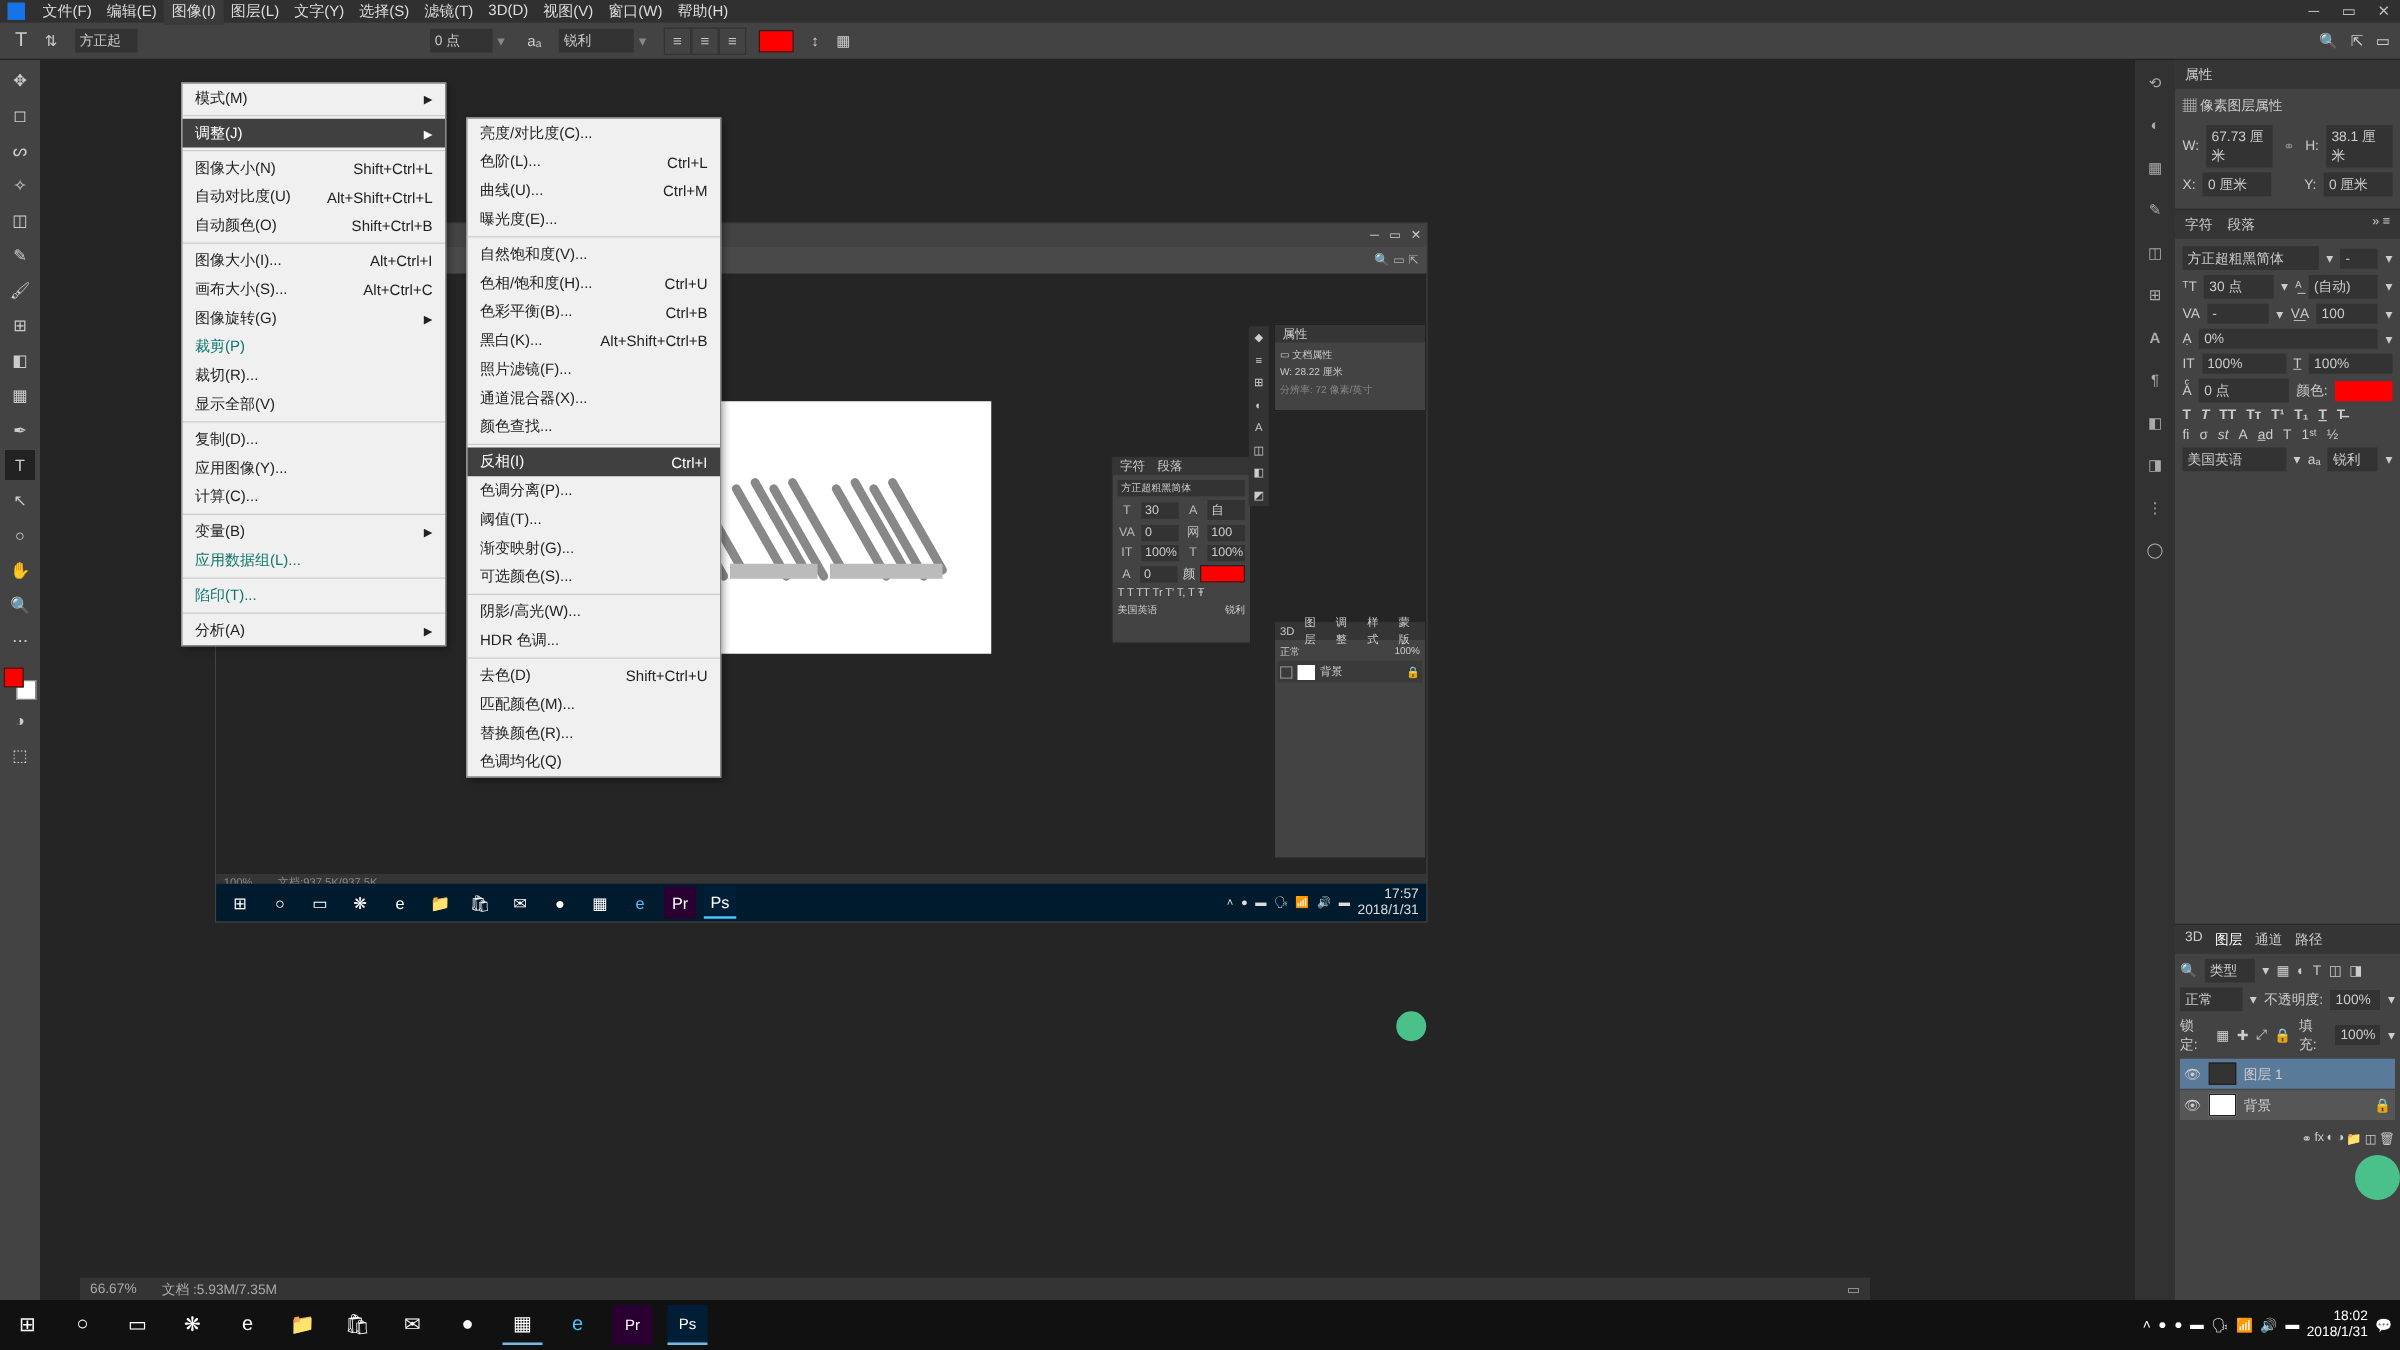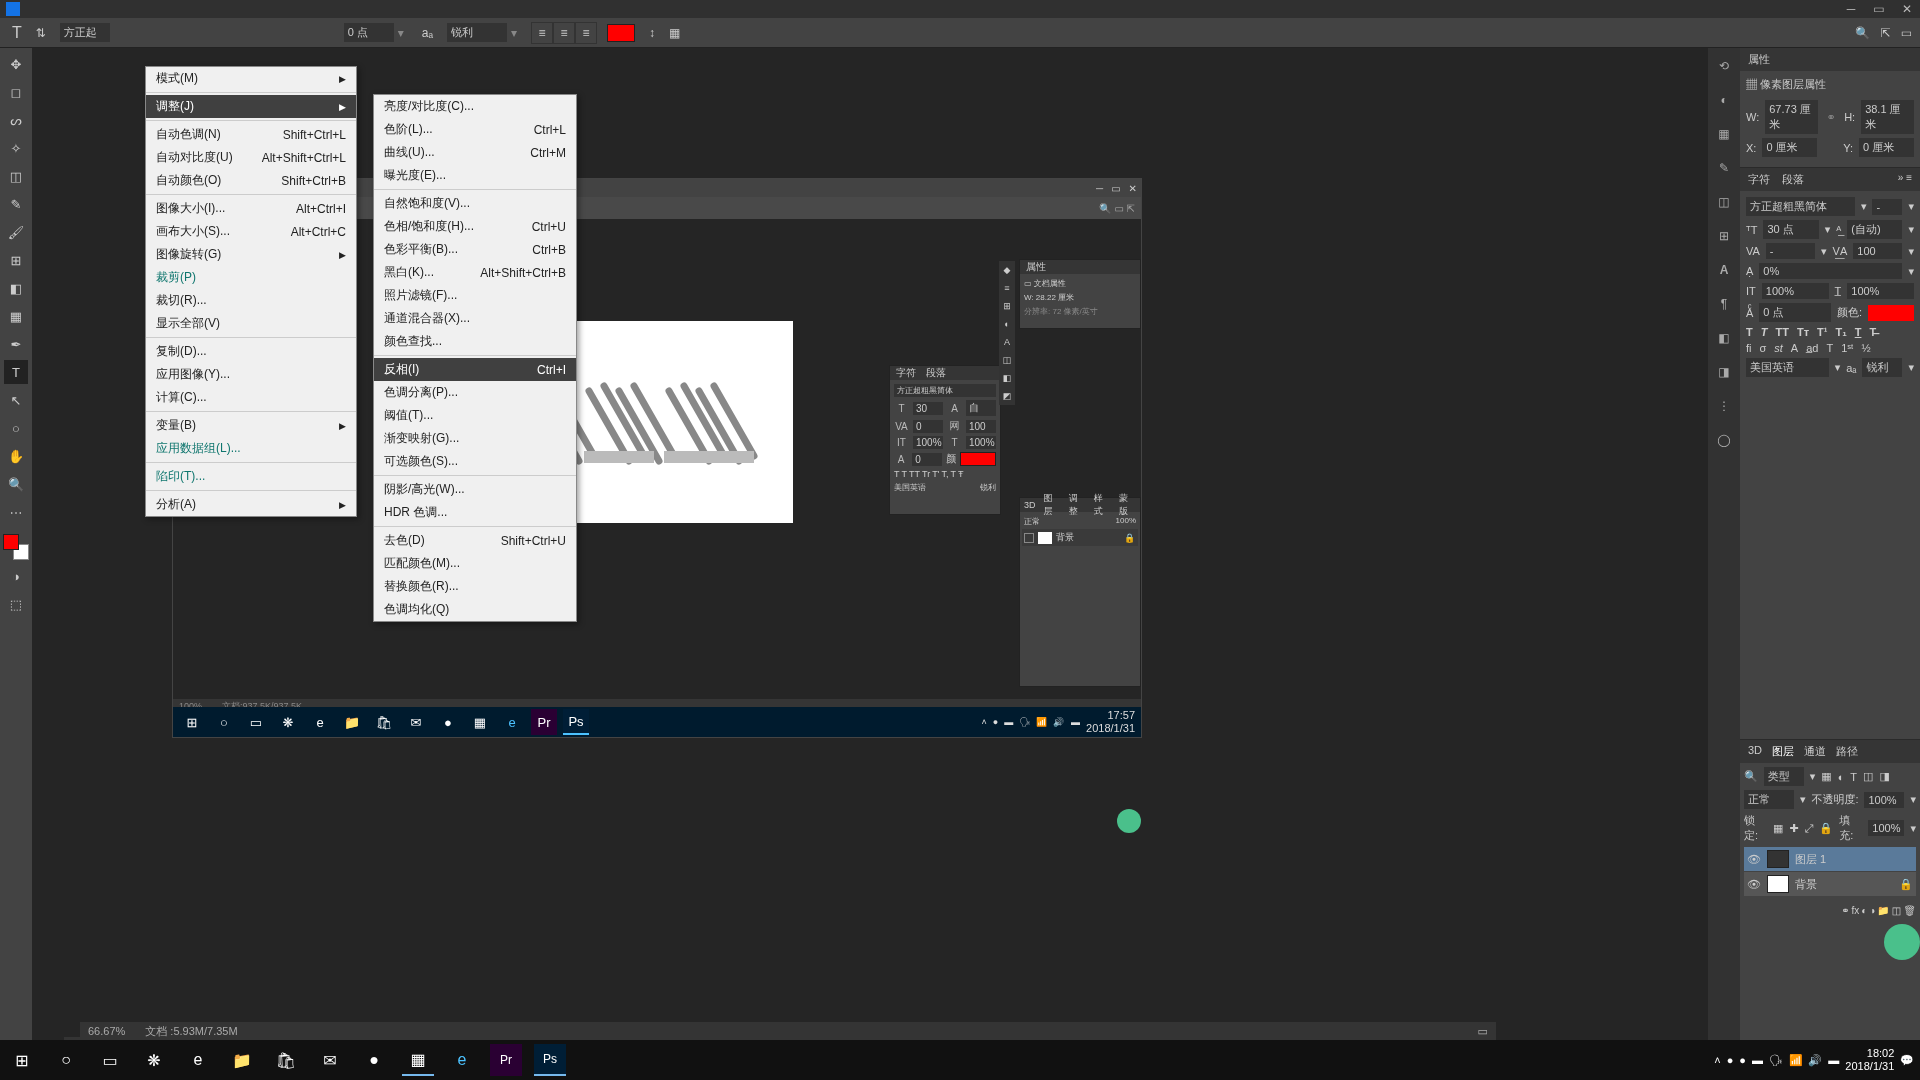--- a/index.html
+++ b/index.html
@@ -62,21 +62,21 @@
 .prop-fld{background:#333;color:#ccc;padding:2px 4px;flex:1}
 .char-main{flex:1}
 .char-main .panel-tab{display:flex;gap:12px}
 .layers-main{height:340px}
 .layers-main .panel-body{padding:4px}
 .layer-item{display:flex;align-items:center;gap:6px;padding:3px;background:#565656;margin-bottom:1px}
 .layer-item.sel{background:#1473e6;background:#5a7a9a}
 .layer-thumb{width:22px;height:18px;background:#fff;border:1px solid #222}
 .layer-thumb.dark{background:#333}
 .btn-row{display:flex;gap:2px;padding:4px;justify-content:flex-end;font-size:10px}
-.bottom-bar{position:absolute;bottom:40px;left:48px;right:212px;height:18px;background:#343434;font-size:11px;color:#aaa;display:flex;align-items:center;padding:0 8px;gap:20px}
+.bottom-bar{position:absolute;bottom:40px;left:32px;right:212px;height:18px;background:#343434;font-size:11px;color:#aaa;display:flex;align-items:center;padding:0 8px;gap:20px}
 .tl-tab{position:absolute;bottom:22px;left:32px;background:#343434;padding:3px 10px;font-size:11px;color:#ccc}
 .dd-menu{position:absolute;background:#f0f0f0;color:#222;font-size:12px;border:1px solid #888;box-shadow:2px 2px 6px rgba(0,0,0,0.4)}
 .dd1{left:113px;top:18px;width:212px}
 .dd2{left:341px;top:46px;width:204px}
 .dd-row{display:flex;justify-content:space-between;padding:3px 10px;align-items:center}
 .dd-row.hl{background:#404040;color:#fff}
 .dd-row.dis{color:#0f766e}
 .dd-row .arrow{font-size:9px}
 .dd-sep{height:1px;background:#ccc;margin:2px 0}
 .taskbar{position:absolute;bottom:0;left:0;right:0;height:40px;background:#111;display:flex;align-items:center;padding:0 6px;gap:12px}
@@ -85,20 +85,33 @@
 .task-rt{margin-left:auto;display:flex;align-items:center;gap:6px;font-size:11px;color:#fff}
 .clock{text-align:right;font-size:11px;line-height:1.2}
 .link-ic{width:14px;height:14px;display:flex;align-items:center;justify-content:center;color:#888}
 .green-dot2{position:fixed;right:0;bottom:120px;width:36px;height:36px;background:#4ac08b;border-radius:50%}
 </style>
 </head>
 <body>
 
 <div class="topbar">
   <div class="ps-icon"></div>
+  <div class="menubar" id="menubar">
+      <div class="menu-item">文件(F)</div>
+      <div class="menu-item">编辑(E)</div>
+      <div class="menu-item active">图像(I)</div>
+      <div class="menu-item">图层(L)</div>
+      <div class="menu-item">文字(Y)</div>
+      <div class="menu-item">选择(S)</div>
+      <div class="menu-item">滤镜(T)</div>
+      <div class="menu-item">3D(D)</div>
+      <div class="menu-item">视图(V)</div>
+      <div class="menu-item">窗口(W)</div>
+      <div class="menu-item">帮助(H)</div>
+    </div>
   <div class="win-ctrls">
     <div class="win-ctrl">─</div>
     <div class="win-ctrl">▭</div>
     <div class="win-ctrl">✕</div>
   </div>
 </div>
 
 <div class="optbar">
   <div class="opt-seg">
       <span style="font-size:16px">T</span>
@@ -345,21 +358,21 @@
           <span>模式(M)</span>
           <span class="arrow">▶</span>
         </div>
         <div class="dd-sep"></div>
         <div class="dd-row hl">
           <span>调整(J)</span>
           <span class="arrow">▶</span>
         </div>
         <div class="dd-sep"></div>
         <div class="dd-row">
-          <span>自动色调(N)</span>
+          <span>图像大小(N)</span>
           <span>Shift+Ctrl+L</span>
         </div>
         <div class="dd-row">
           <span>自动对比度(U)</span>
           <span>Alt+Shift+Ctrl+L</span>
         </div>
         <div class="dd-row">
           <span>自动颜色(O)</span>
           <span>Shift+Ctrl+B</span>
         </div>

